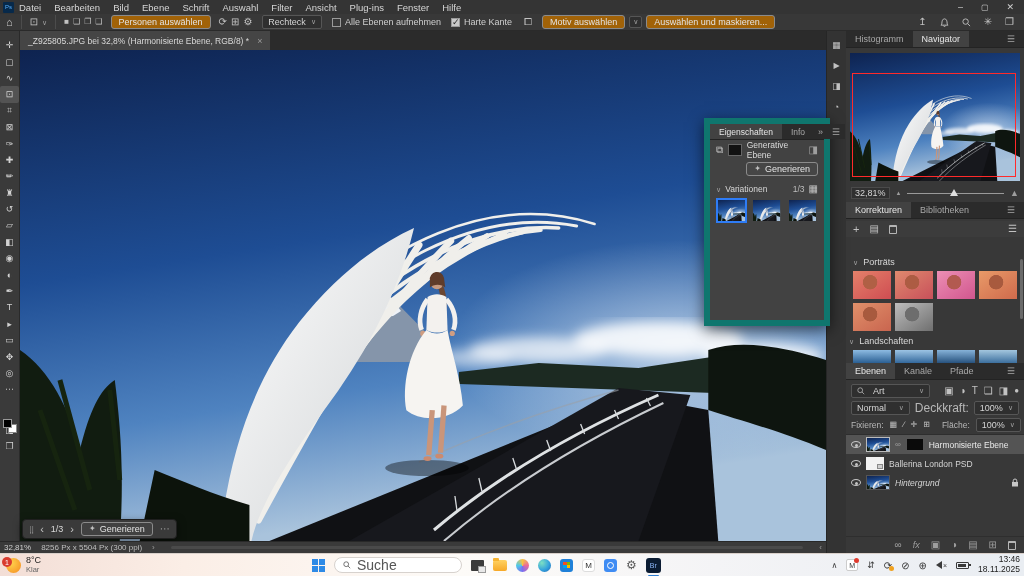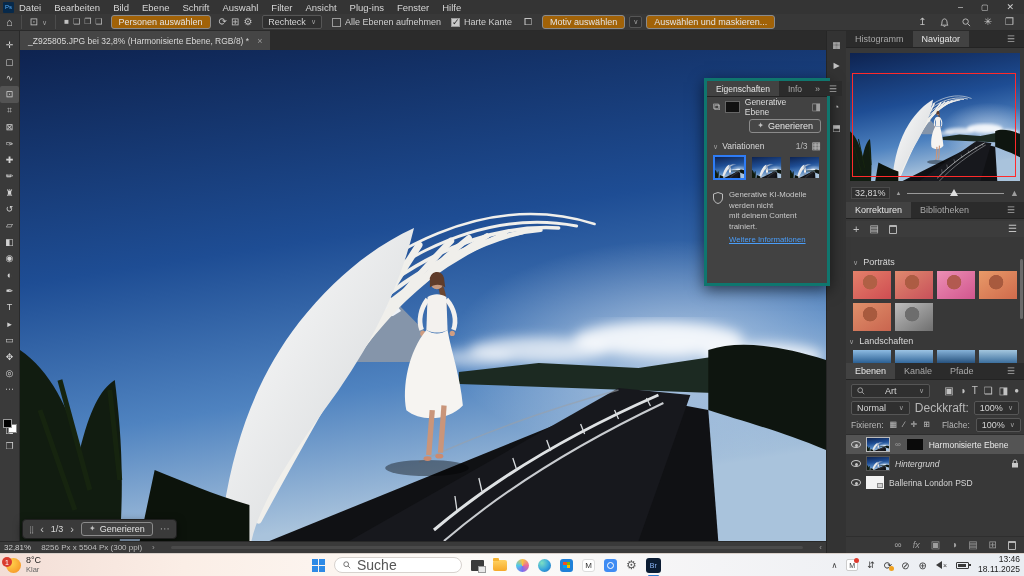--- a/index.html
+++ b/index.html
@@ -7,21 +7,21 @@
   #app{position:relative;width:1024px;height:576px;overflow:hidden;background:#1d1d1d;color:#cfcfcf;}
   .abs{position:absolute;}
   .r{display:flex;align-items:center;}
   .ic{color:#c2c2c2;font-size:10px;line-height:1;}
   .dim{color:#9e9e9e;}
   .psbtn{border:1px solid #8b8b8b;border-radius:3px;padding:1px 7px;color:#e3e3e3;font-size:9px;background:#a16207;white-space:nowrap;}
   .pssel{border:1px solid #565656;border-radius:2px;background:#2f2f2f;color:#d5d5d5;font-size:9px;padding:1px 5px;display:flex;align-items:center;gap:5px;white-space:nowrap;}
   .tabstrip{background:#2b2b2b;display:flex;border-bottom:1px solid #232323;}
   .ptab{padding:3px 9px 2px;font-size:9px;color:#a8a8a8;background:#2b2b2b;white-space:nowrap;}
   .ptab.act{background:#424242;color:#e6e6e6;}
-  .panel{background:#3c3c3c;border:3px solid #0f766e;}
+  .panel{background:#3c3c3c;border:6px solid #0f766e;margin-top:40px;}
   .cb{width:9px;height:9px;border:1px solid #9a9a9a;display:inline-block;position:relative;background:transparent;}
   .cb.on{background:#c9c9c9;}
   .cb.on::after{content:"✓";position:absolute;left:0px;top:-2px;font-size:9px;color:#2b2b2b;}
   .eye{width:10px;height:7px;border:1px solid #c4c4c4;border-radius:50%;position:relative;display:inline-block;}
   .eye::after{content:"";position:absolute;left:2.5px;top:1.5px;width:3px;height:3px;border-radius:50%;background:#c4c4c4;}
   .trash{width:8px;height:9px;border:1px solid #b5b5b5;border-top:2px solid #b5b5b5;border-radius:1px;display:inline-block;}
   .thumb{background:#777;}
   .vscroll{position:absolute;width:3px;background:#6a6a6a;border-radius:2px;}
   .tool{height:16.4px;display:flex;align-items:center;justify-content:center;font-size:9px;color:#d2d2d2;}
   .tool.act{background:#535353;border-radius:2px;}
@@ -342,21 +342,21 @@
   </div>
   <div class="vscroll" style="right:1px;top:228px;height:60px;"></div>
 
   <div class="tabstrip" style="position:absolute;left:0;top:332px;width:178px;height:17px;">
     <span class="ptab act">Ebenen</span>
     <span class="ptab">Kanäle</span>
     <span class="ptab">Pfade</span>
     <span class="ptab" style="margin-left:auto;">☰</span>
   </div>
   <div class="abs r" style="left:0;top:352px;width:178px;height:15px;padding:0 5px;gap:6px;">
-    <div class="pssel" style="width:84px;gap:20px;">
+    <div class="pssel" style="width:84px;gap:8px;">
       <svg width="8" height="8" viewBox="0 0 10 10">
             <circle cx="4" cy="4" r="3" fill="none" stroke="#b5b5b5"></circle>
             <line x1="6.3" y1="6.3" x2="9" y2="9" stroke="#b5b5b5"></line>
           </svg>
       <span>Art</span>
       <span class="dim" style="font-size:7px;margin-left:auto;">∨</span>
     </div>
     <span class="ic" style="margin-left:8px;">▣</span>
     <span class="ic">◑</span>
     <span class="ic">T</span>
@@ -396,35 +396,35 @@
       <span class="eye"></span>
       <svg viewBox="0 0 808 491" preserveAspectRatio="none" style="width:24px;height:15px;border:1px solid #bbb;">
             <use href="#photoArt"></use>
           </svg>
       <span class="ic dim" style="font-size:8px;">∞</span>
       <div style="width:18px;height:13px;background:#0a0a0a;border:1px solid #555;"></div>
       <span style="font-size:8.5px;color:#eaeaea;">Harmonisierte Ebene</span>
     </div>
     <div class="r" style="height:19px;padding:0 5px;gap:5px;">
       <span class="eye"></span>
+      <div style="width:18px;height:13px;background:#f2f2f2;position:relative;">
+        <div style="position:absolute;right:1px;bottom:1px;width:6px;height:5px;background:#cfcfcf;border:1px solid #8a8a8a;"></div>
+      </div>
+      <span style="font-size:8.5px;color:#d5d5d5;">Ballerina London PSD</span>
+    </div>
+    <div class="r" style="height:19px;padding:0 5px;gap:5px;">
+      <span class="eye"></span>
       <svg viewBox="0 0 808 491" preserveAspectRatio="none" style="width:24px;height:15px;border:1px solid #555;">
             <use href="#photoArt"></use>
           </svg>
       <span style="font-size:8.5px;color:#d5d5d5;font-style:italic;">Hintergrund</span>
       <svg width="8" height="9" viewBox="0 0 8 9" style="margin-left:auto;">
             <rect x="1" y="4" width="6" height="4.5" fill="#c8c8c8"></rect>
             <path d="M2.2,4 V2.8 a1.8,1.8 0 0 1 3.6,0 V4" fill="none" stroke="#c8c8c8"></path>
           </svg>
-    </div>
-    <div class="r" style="height:19px;padding:0 5px;gap:5px;">
-      <span class="eye"></span>
-      <div style="width:18px;height:13px;background:#f2f2f2;position:relative;">
-        <div style="position:absolute;right:1px;bottom:1px;width:6px;height:5px;background:#cfcfcf;border:1px solid #8a8a8a;"></div>
-      </div>
-      <span style="font-size:8.5px;color:#d5d5d5;">Ballerina London PSD</span>
     </div>
   </div>
   <div class="abs r" style="left:0;top:505px;width:178px;height:17px;border-top:1px solid #2e2e2e;padding:0 8px;gap:11px;justify-content:flex-end;">
     <span class="ic dim">∞</span>
     <span class="ic dim" style="font-style:italic;font-size:9px;">fx</span>
     <span class="ic dim">▣</span>
     <span class="ic dim">◑</span>
     <span class="ic dim">▤</span>
     <span class="ic dim">⊞</span>
     <span class="trash"></span>
@@ -464,30 +464,20 @@
     </div>
     <div style="width:34px;height:25px;border:2px solid transparent;">
       <svg viewBox="0 0 808 491" preserveAspectRatio="none" style="width:100%;height:100%;display:block;">
             <use href="#photoArt"></use>
           </svg>
     </div>
     <div style="width:34px;height:25px;border:2px solid transparent;">
       <svg viewBox="0 0 808 491" preserveAspectRatio="none" style="width:100%;height:100%;display:block;">
             <use href="#photoArt"></use>
           </svg>
-    </div>
-  </div>
-  <div class="r" style="padding:10px 6px 0;gap:6px;align-items:flex-start;">
-    <svg width="10" height="12" viewBox="0 0 10 12" style="flex:none;margin-top:2px;">
-          <path d="M5,0.5 L9.5,2 V6 C9.5,9 7.5,10.8 5,11.5 C2.5,10.8 0.5,9 0.5,6 V2 Z" fill="none" stroke="#bdbdbd"></path>
-        </svg>
-    <div>
-      <div style="font-size:7.8px;color:#c9c9c9;line-height:1.35;">Generative KI-Modelle werden nicht</div>
-      <div style="font-size:7.8px;color:#c9c9c9;line-height:1.35;">mit deinem Content trainiert.</div>
-      <div style="font-size:7.8px;color:#4a9df8;text-decoration:underline;margin-top:3px;">Weitere Informationen</div>
     </div>
   </div>
 </div>
 
 <div class="abs r" style="left:22px;top:519px;height:20px;background:#3a3a3a;border:1px solid #1f1f1f;border-radius:4px;box-shadow:0 3px 8px rgba(0,0,0,.5);padding:0 6px;gap:7px;">
   <span class="ic dim" style="font-size:7px;letter-spacing:-1px;">⣿</span>
   <span class="ic" style="font-size:11px;">‹</span>
   <span style="font-size:9px;color:#d8d8d8;">1/3</span>
   <span class="ic" style="font-size:11px;">›</span>
   <button class="psbtn r" style="gap:4px;background:#414141;">

